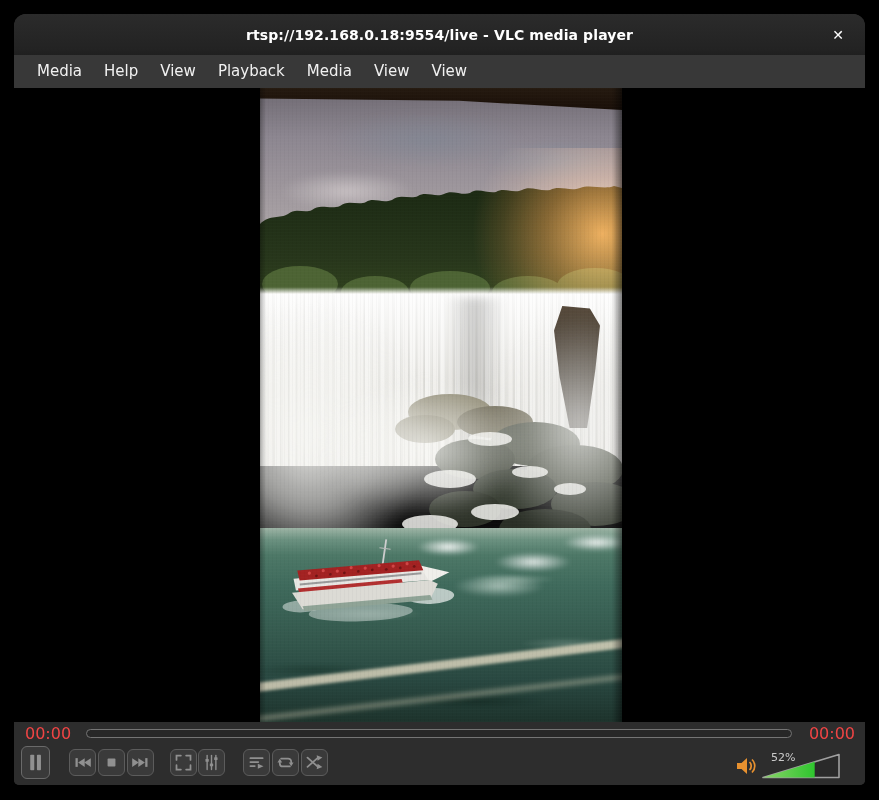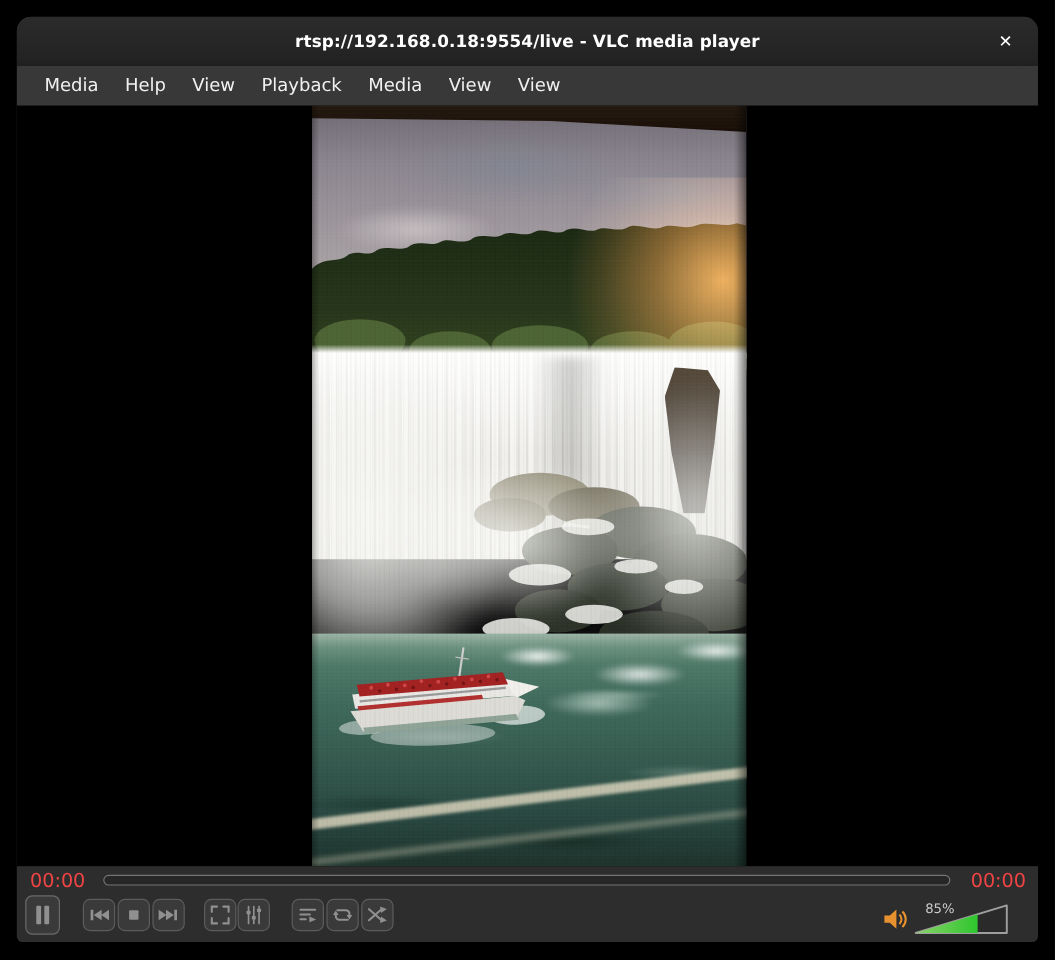--- a/index.html
+++ b/index.html
@@ -321,21 +321,21 @@
         <polygon class="ico" points="14.5,3.8 21,6.3 15.5,10"></polygon>
         <polygon class="ico" points="15.5,13.5 21,17.2 14.5,19.7"></polygon>
       </svg>
     </button>
 
     <svg class="spk" width="22" height="20" viewBox="0 0 22 20">
       <polygon points="1,7 5.5,7 11,2 11,18 5.5,13 1,13" fill="#e8912f"></polygon>
       <path d="M13.5,6 A5.5,5.5 0 0 1 13.5,14" stroke="#e8912f" stroke-width="1.7" fill="none"></path>
       <path d="M16,3.5 A9,9 0 0 1 16,16.5" stroke="#e8912f" stroke-width="1.7" fill="none"></path>
     </svg>
-    <span class="vol-label">85%</span>
+    <span class="vol-label">52%</span>
     <svg class="vol-wedge" width="78" height="27" viewBox="0 0 78 27">
       <defs>
         <linearGradient id="volgrad" x1="0" y1="0" x2="1" y2="0">
           <stop offset="0" stop-color="#8cd36a"></stop>
           <stop offset="1" stop-color="#2ec62e"></stop>
         </linearGradient>
       </defs>
       <polygon points="1,25.5 77,25.5 77,2.5" fill="#2a2a2a" stroke="#9f9f9f" stroke-width="1.6" stroke-linejoin="round"></polygon>
       <polygon points="1,25.5 52.68000000000001,25.5 52.68000000000001,9.86" fill="url(#volgrad)"></polygon>
     </svg>

